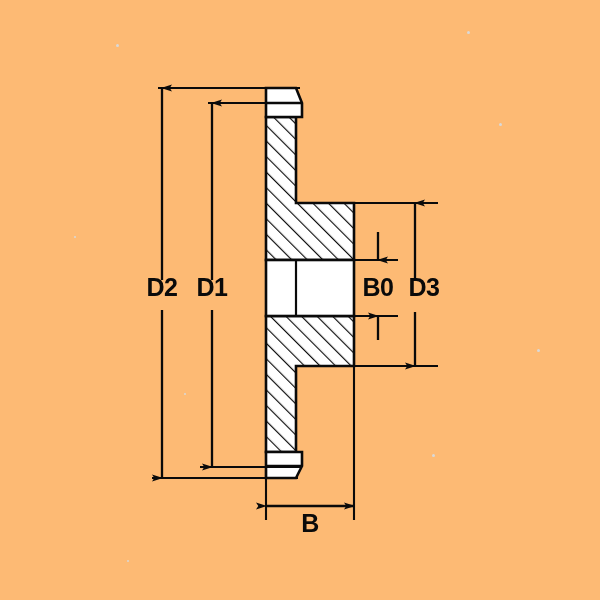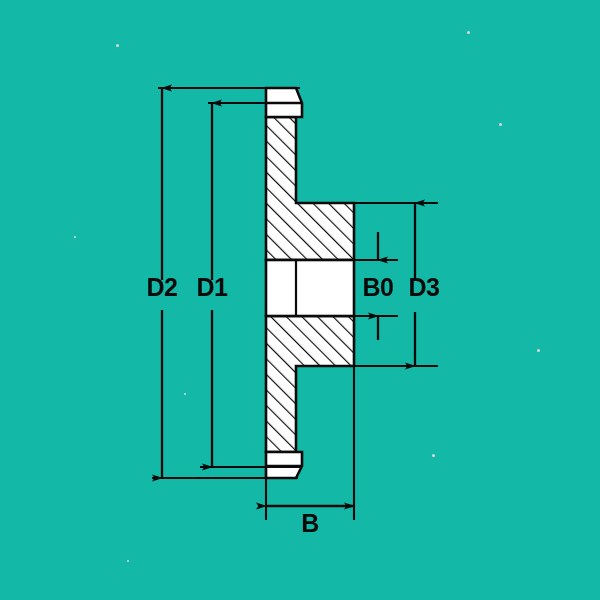--- a/index.html
+++ b/index.html
@@ -8,21 +8,21 @@
     padding: 0;
     background: #ffffff;
   }
   body {
     font-family: "Liberation Sans", sans-serif;
   }
   #drawing-root {
     position: relative;
     width: 600px;
     height: 600px;
-    background: #14b8a6;
+    background: #fdba74;
     overflow: hidden;
   }
   #drawing-svg {
     display: block;
     width: 600px;
     height: 600px;
   }
   .dim-label {
     font-family: "Liberation Sans", sans-serif;
     font-weight: bold;

